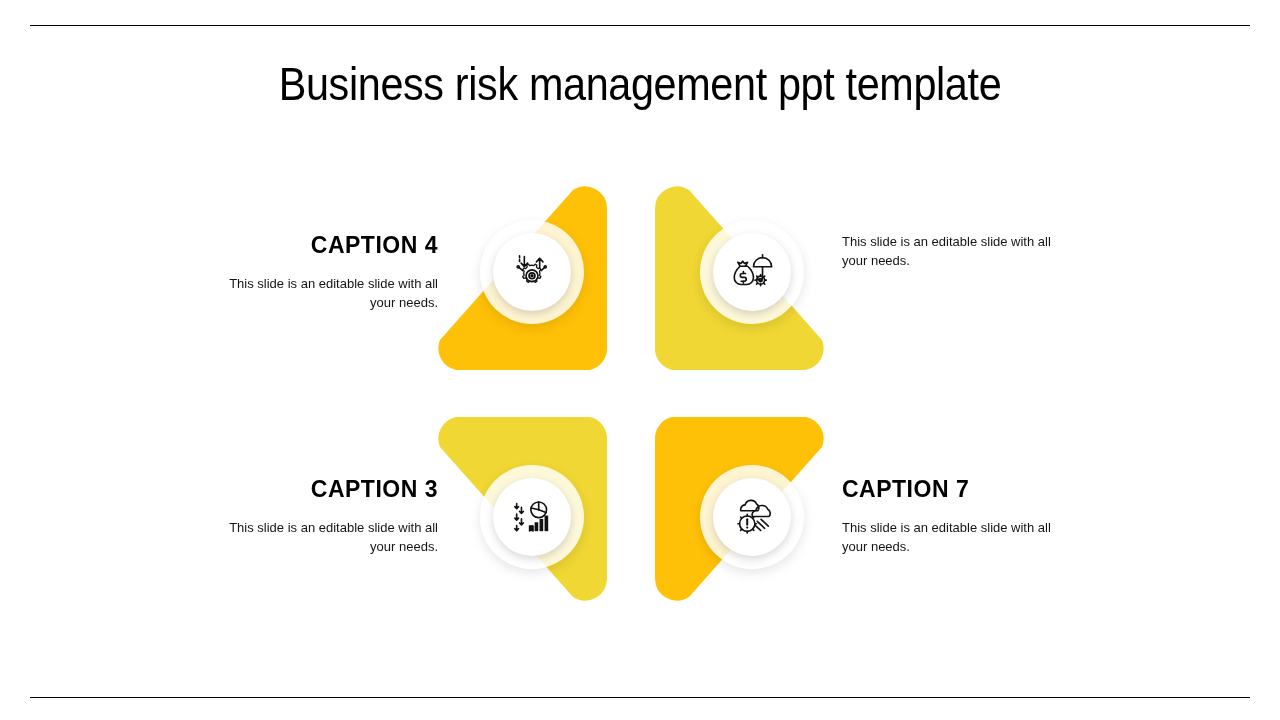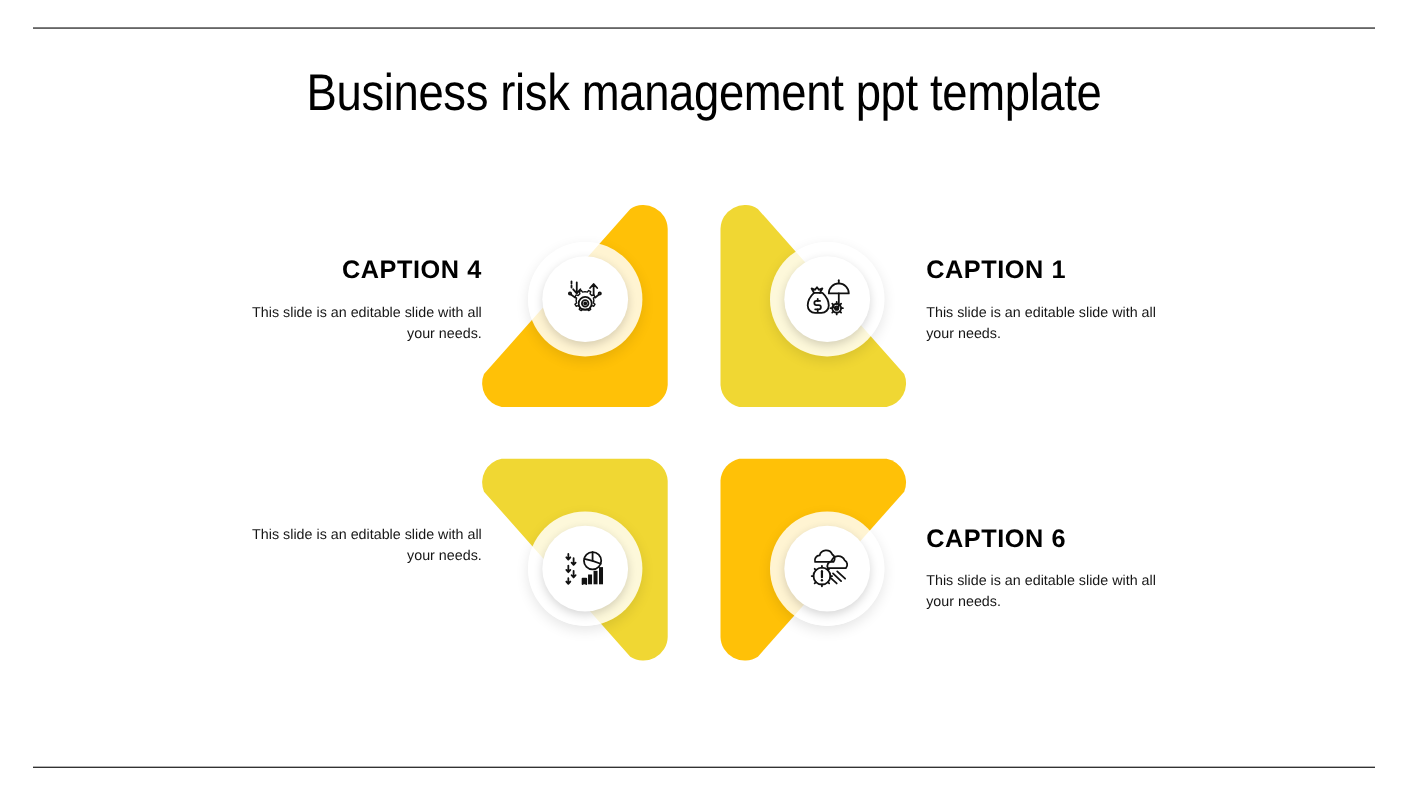--- a/index.html
+++ b/index.html
@@ -293,26 +293,26 @@
     </div>
 
   </div>
 
   <div class="cap cap-left cap-4">
     <p class="cap-title">CAPTION  4</p>
     <p class="cap-body">This slide is an editable slide with  all  your needs.</p>
   </div>
 
   <div class="cap cap-left cap-3">
+    <p class="cap-title">CAPTION  3</p>
     <p class="cap-body">This slide is an editable slide with  all  your needs.</p>
   </div>
 
   <div class="cap cap-right cap-1">
-    <p class="cap-title">CAPTION  1</p>
     <p class="cap-body">This slide is an editable slide with  all  your needs.</p>
   </div>
 
   <div class="cap cap-right cap-2">
-    <p class="cap-title">CAPTION  6</p>
+    <p class="cap-title">CAPTION  7</p>
     <p class="cap-body">This slide is an editable slide with  all  your needs.</p>
   </div>
 
 </div>
 
 </body></html>

